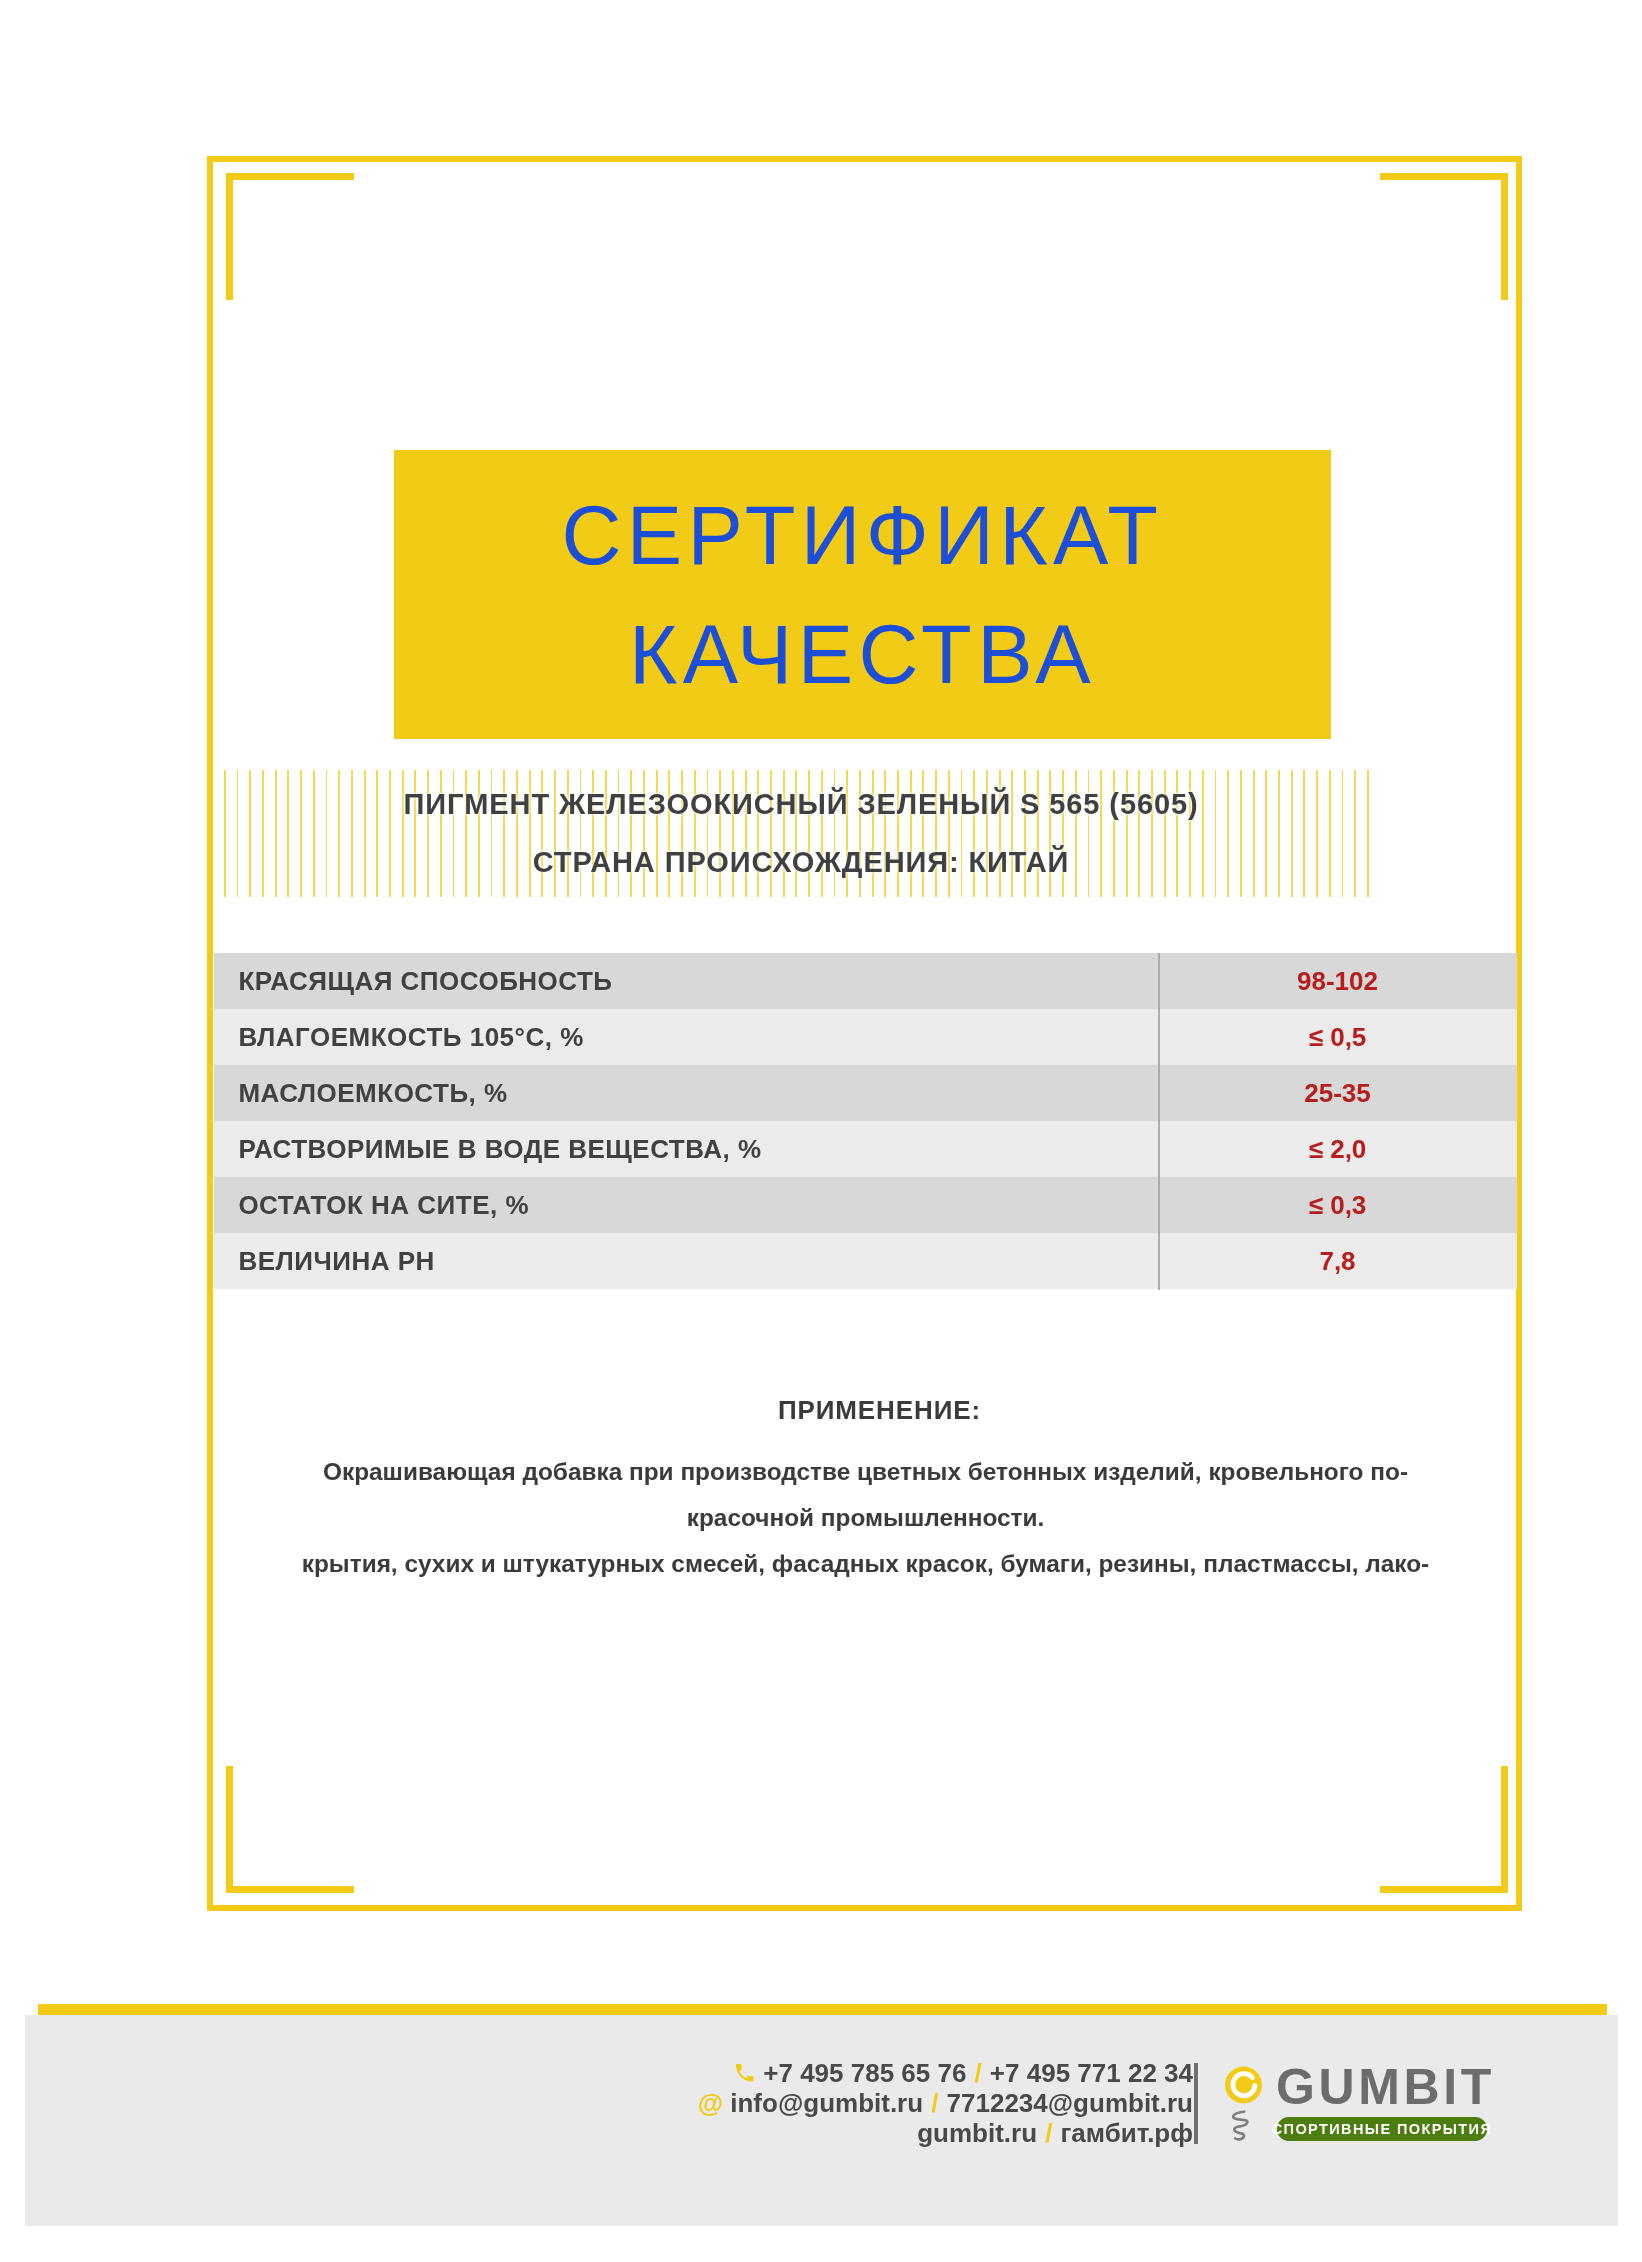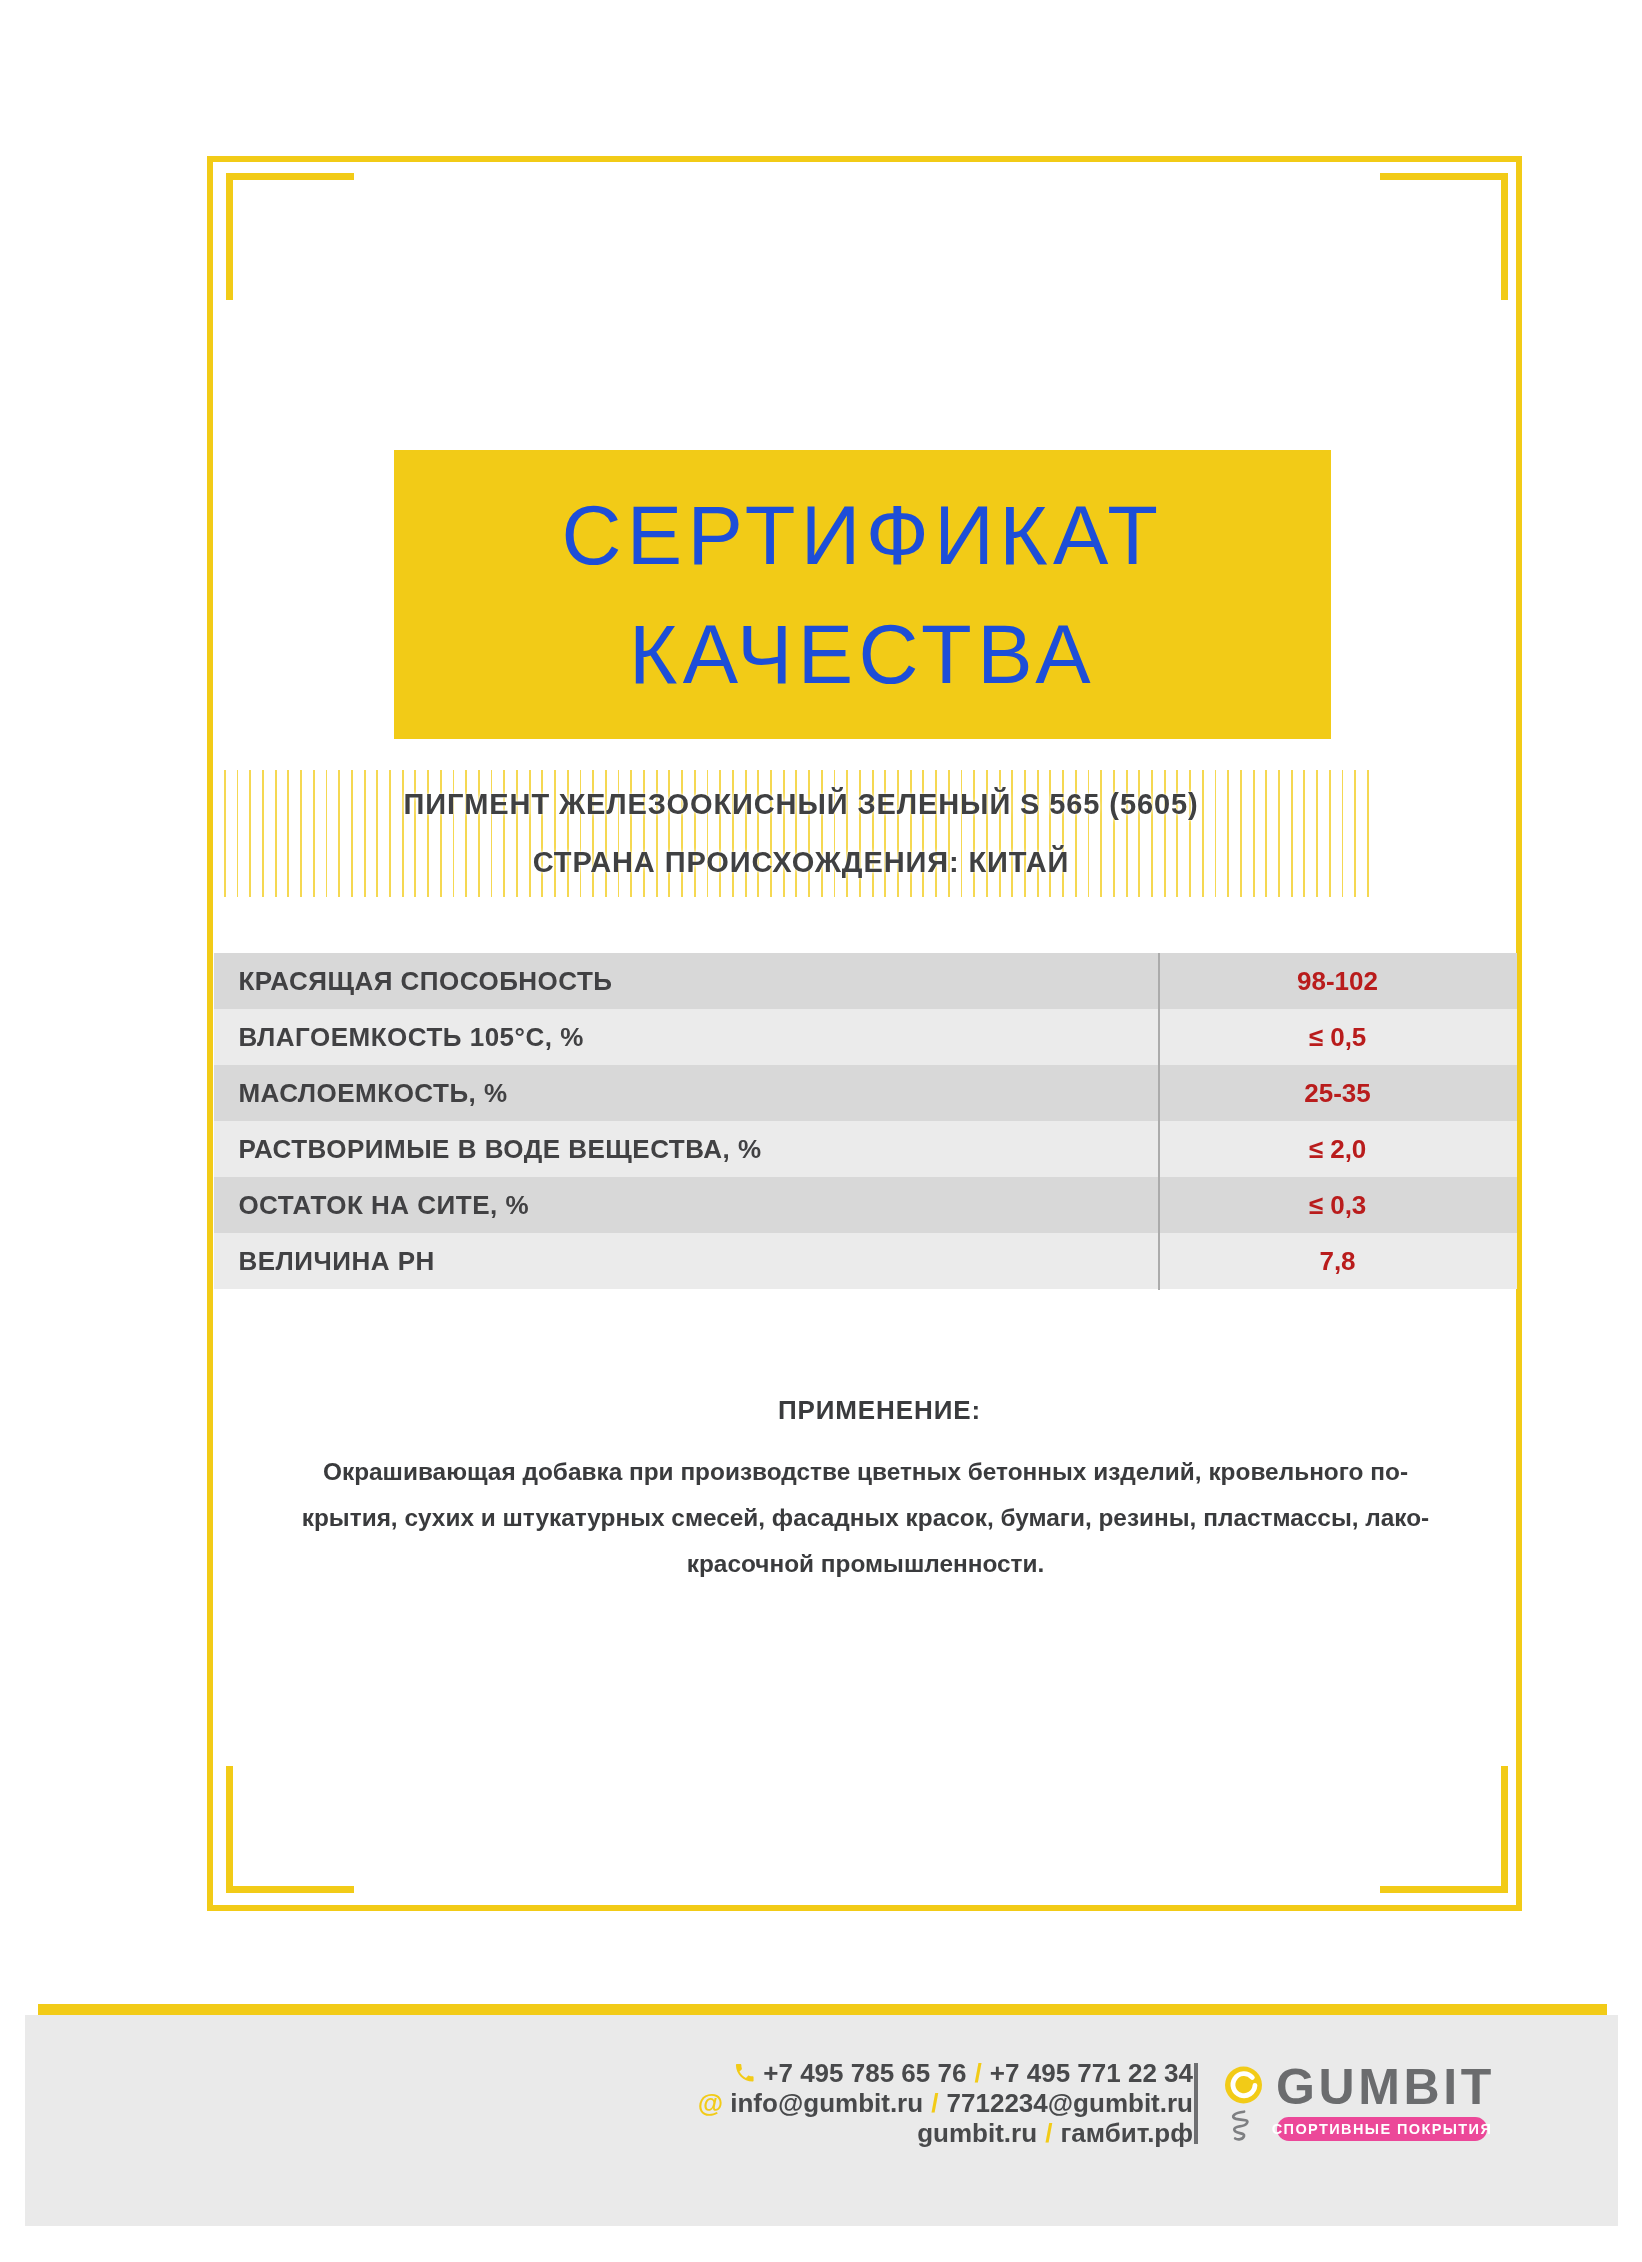--- a/index.html
+++ b/index.html
@@ -116,21 +116,21 @@
   .logo-circle  { position:absolute; left:1200px; top:51px; width:37px; height:38px; }
   .logo-spiral  { position:absolute; left:1203px; top:94px; width:25px; height:34px; }
   .logo-name {
     position:absolute; left:1251px; top:43px;
     font-size:50px; font-weight:bold; color:#6B6C6E; letter-spacing:3.6px;
     white-space:nowrap;
   }
   .logo-pill {
     position:absolute; left:1252px; top:102px;
     width:210px; height:23.5px; border-radius:11.8px;
-    background:#ec4899;
+    background:#4d7c0f;
     display:flex; align-items:center; justify-content:center;
     font-size:14.5px; font-weight:bold; color:#ffffff; letter-spacing:1.4px;
     white-space:nowrap;
   }
 </style>
 </head>
 <body>
 
 <div class="page">
 
@@ -174,22 +174,22 @@
     <div class="spec-row">
       <div class="spec-label">ВЕЛИЧИНА PH</div>
       <div class="spec-value">7,8</div>
     </div>
     <div class="table-divider"></div>
   </div>
 
   <div class="application">
     <div class="app-heading">ПРИМЕНЕНИЕ:</div>
     <div class="app-line">Окрашивающая добавка при производстве цветных бетонных изделий, кровельного по-</div>
+    <div class="app-line">красочной промышленности.</div>
     <div class="app-line">крытия, сухих и штукатурных смесей, фасадных красок, бумаги, резины, пластмассы, лако-</div>
-    <div class="app-line">красочной промышленности.</div>
   </div>
 
   <div class="footer-bar"></div>
   <div class="footer-panel">
 
     <div class="contacts">
       <div class="contact-line">
         <svg class="phone-glyph" viewBox="0 0 24 24">
             <path fill="#F2CB17" d="M6.62 10.79c1.44 2.83 3.76 5.14 6.59 6.59l2.2-2.2c.27-.27.67-.36 1.02-.24 1.12.37 2.33.57 3.57.57.55 0 1 .45 1 1V20c0 .55-.45 1-1 1-9.39 0-17-7.61-17-17 0-.55.45-1 1-1h3.5c.55 0 1 .45 1 1 0 1.25.2 2.45.57 3.57.11.35.03.74-.25 1.02l-2.2 2.2z"></path>
           </svg><span>+7 495 785 65 76</span><span class="slash">/</span><span>+7 495 771 22 34</span>

